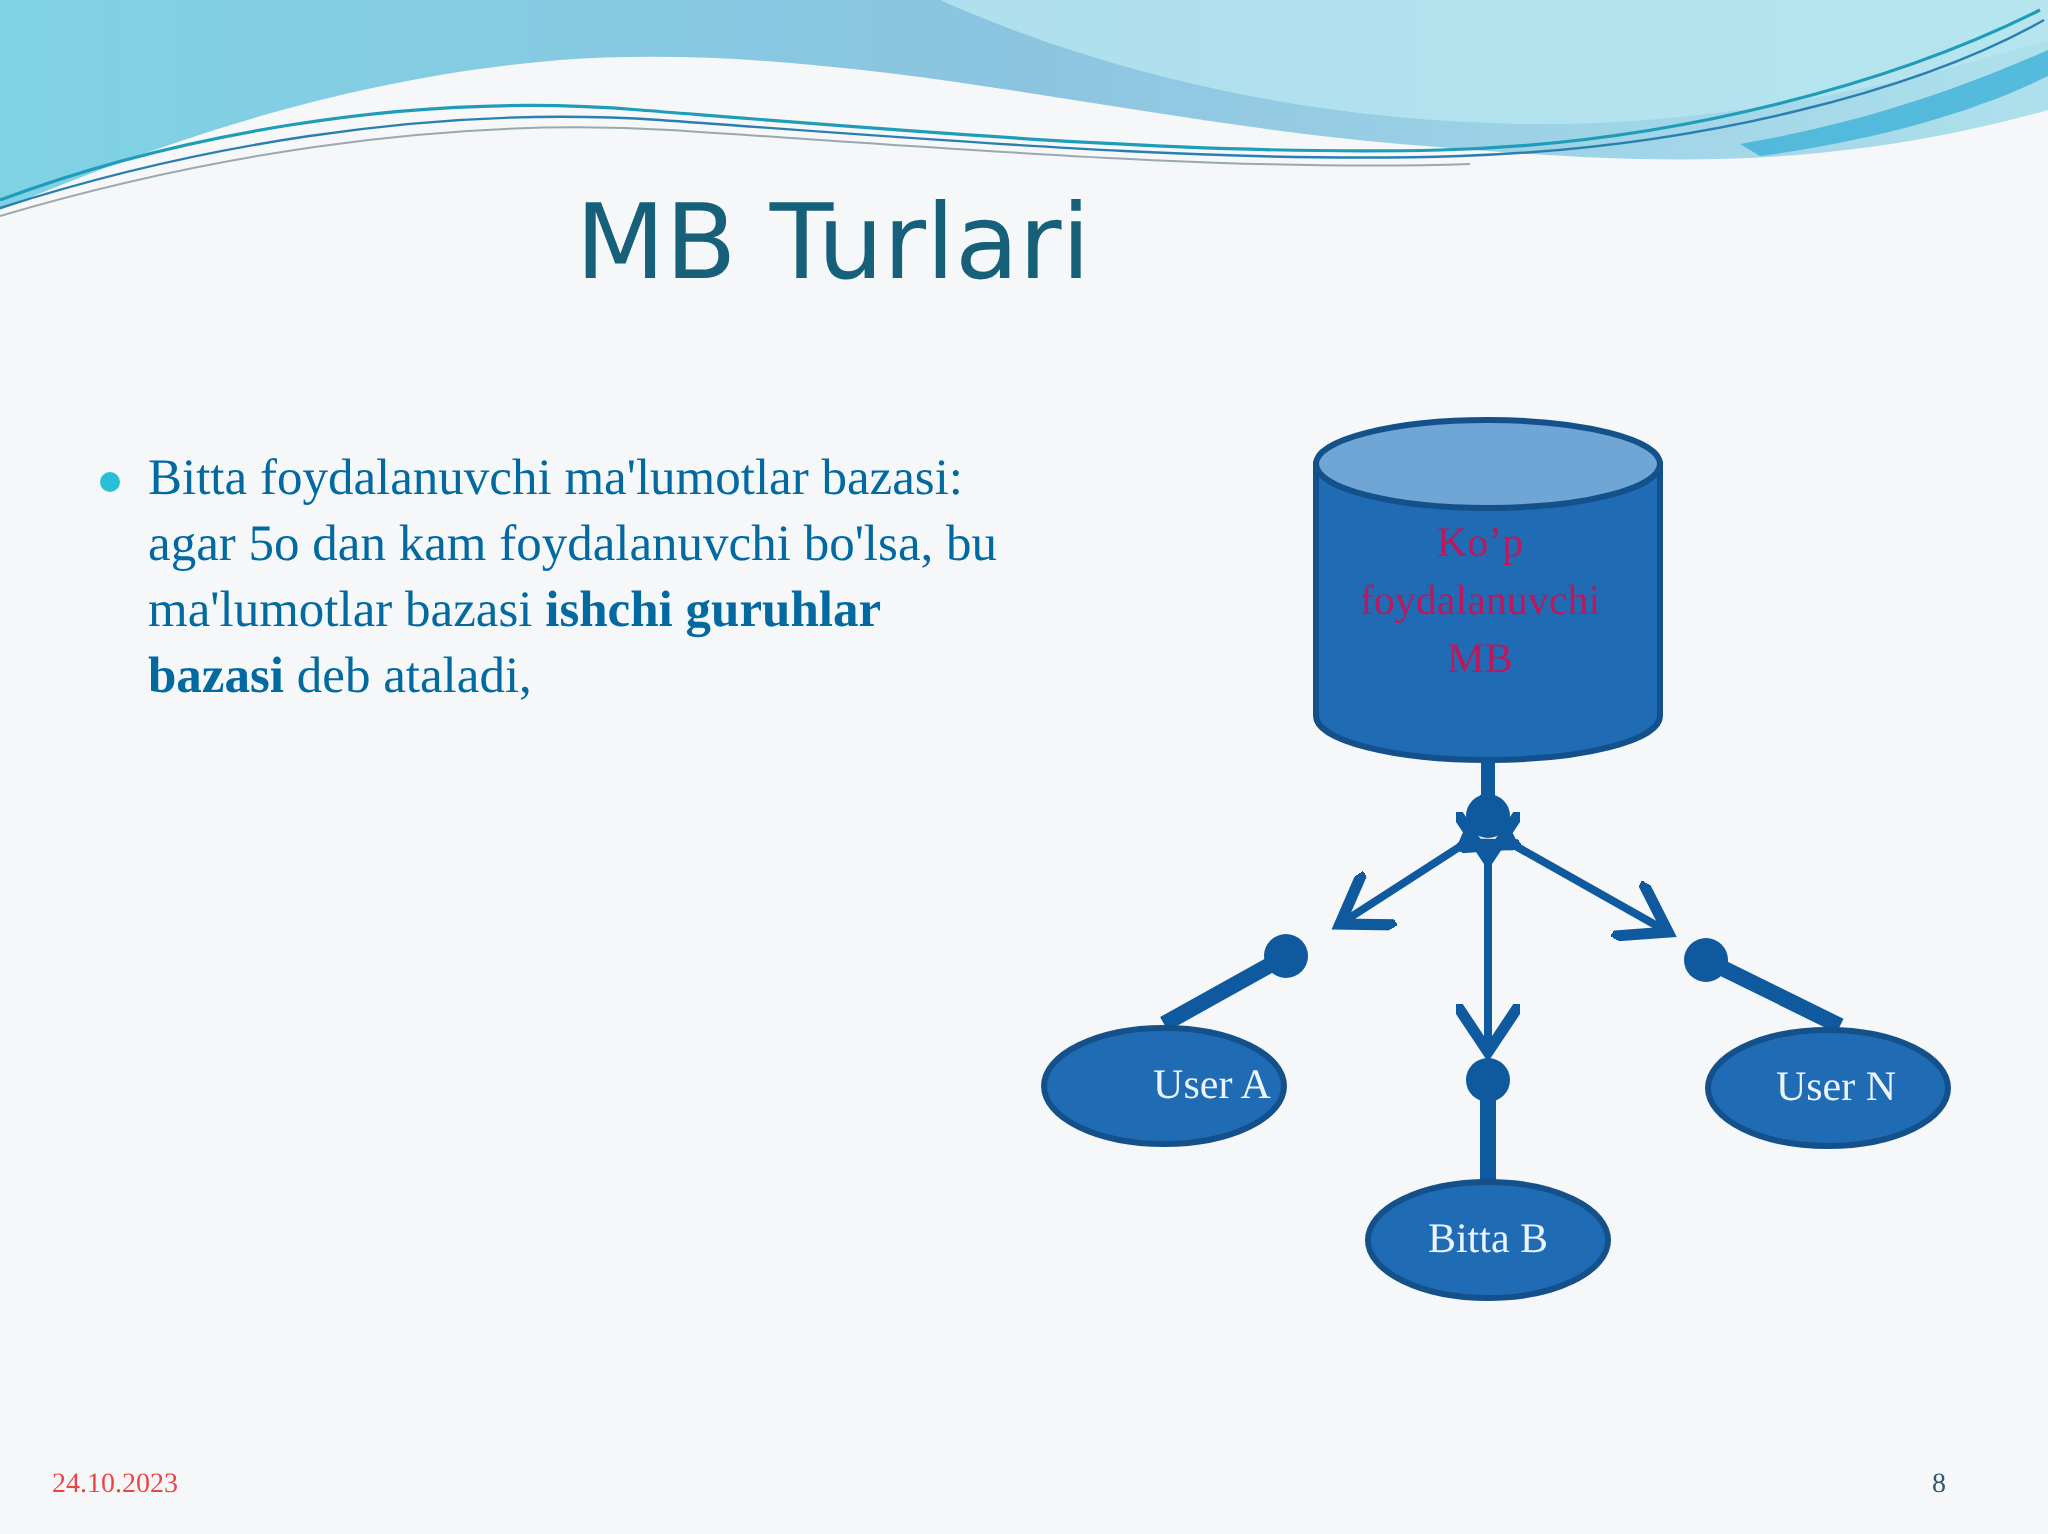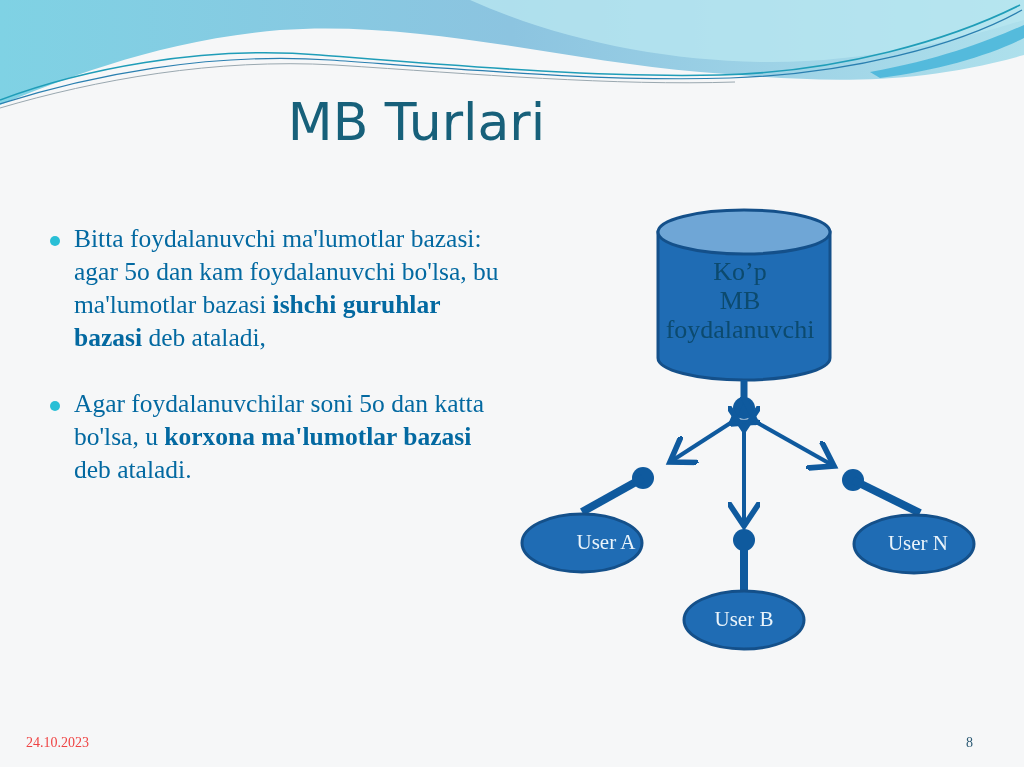--- a/index.html
+++ b/index.html
@@ -4,21 +4,21 @@
 <style>
   html, body { margin:0; padding:0; }
   body { width:1024px; height:767px; overflow:hidden; background:#f6f7f8; position:relative; font-family:"Liberation Serif", serif; }
   .bg-waves { position:absolute; left:0; top:0; width:1024px; height:120px; }
   .title { position:absolute; left:0; top:92px; width:833px; text-align:center; font-family:"DejaVu Sans", sans-serif; font-size:52px; color:#17607a; letter-spacing:0px; }
   .bullets { position:absolute; left:50px; top:222px; width:450px; }
   .bullet { position:relative; padding-left:24px; font-size:25.5px; line-height:33px; color:#0369a1; margin-bottom:33px; }
   .bullet .dot { position:absolute; left:0; top:14px; width:10px; height:10px; border-radius:50%; background:#29bfd6; }
   .bullet b { font-weight:bold; }
   .diagram { position:absolute; left:510px; top:200px; width:480px; height:460px; }
-  .db-label { position:absolute; left:150px; top:57px; width:160px; text-align:center; color:#0c4a6e; font-size:26px; line-height:29px; }
+  .db-label { position:absolute; left:150px; top:57px; width:160px; text-align:center; color:#be185d; font-size:21px; line-height:29px; }
   .user { position:absolute; color:#eaf4fb; font-size:21px; text-align:center; }
   .footer-date { position:absolute; left:26px; top:735px; font-size:14px; color:#ef4444; }
   .footer-page { position:absolute; left:966px; top:735px; font-size:14px; color:#2c5a74; }
 </style>
 </head>
 <body>
 
 <svg class="bg-waves" viewBox="0 0 1024 120" preserveAspectRatio="none">
   <defs>
     <linearGradient id="g1" x1="0" y1="0" x2="1" y2="0">
@@ -34,24 +34,20 @@
   <path d="M0,108 C95,80 215,58 335,65 C475,74 615,86 735,82" stroke="#9aa8b0" stroke-width="1" fill="none"></path>
   <path d="M870,72 C940,60 990,40 1024,25 L1024,38 C990,55 940,70 880,78 Z" fill="#3fb2d8" opacity="0.8"></path>
 </svg>
 
 <div class="title">MB Turlari</div>
 
 <div class="bullets">
   <div class="bullet">
     <span class="dot"></span>
     <span>Bitta foydalanuvchi ma'lumotlar bazasi: agar 5o dan kam foydalanuvchi bo'lsa, bu ma'lumotlar bazasi </span><b>ishchi guruhlar bazasi</b><span> deb ataladi,</span>
-  </div>
-  <div class="bullet">
-    <span class="dot"></span>
-    <span>Agar foydalanuvchilar soni 5o dan katta bo'lsa, u </span><b>korxona ma'lumotlar bazasi</b><span> deb ataladi.</span>
   </div>
 </div>
 
 <div class="diagram">
   <svg width="480" height="460" viewBox="0 0 480 460">
     <defs>
       <marker id="arr" markerWidth="8" markerHeight="8" refX="6" refY="4" orient="auto" markerUnits="strokeWidth">
         <path d="M0,0 L6,4 L0,8" fill="none" stroke="#0f5a9e" stroke-width="1.4"></path>
       </marker>
     </defs>
@@ -74,22 +70,22 @@
     <line x1="343" y1="280" x2="410" y2="313" stroke="#0f5a9e" stroke-width="8"></line>
     <circle cx="234" cy="340" r="11" fill="#0f5a9e"></circle>
     <line x1="234" y1="340" x2="234" y2="398" stroke="#0f5a9e" stroke-width="8"></line>
 
     <ellipse cx="72" cy="343" rx="60" ry="29" fill="#1f6cb4" stroke="#14508a" stroke-width="3"></ellipse>
     <ellipse cx="404" cy="344" rx="60" ry="29" fill="#1f6cb4" stroke="#14508a" stroke-width="3"></ellipse>
     <ellipse cx="234" cy="420" rx="60" ry="29" fill="#1f6cb4" stroke="#14508a" stroke-width="3"></ellipse>
   </svg>
   <div class="db-label">
     <div>Ko’p</div>
+    <div>foydalanuvchi</div>
     <div>MB</div>
-    <div>foydalanuvchi</div>
   </div>
   <div class="user" style="left:12px; top:330px; width:120px;padding-left:24px;">User A</div>
-  <div class="user" style="left:174px; top:407px; width:120px;">User B</div>
+  <div class="user" style="left:174px; top:407px; width:120px;">Bitta B</div>
   <div class="user" style="left:348px; top:331px; width:120px;">User N</div>
 </div>
 
 <div class="footer-date">24.10.2023</div>
 <div class="footer-page">8</div>
 
 </body></html>

